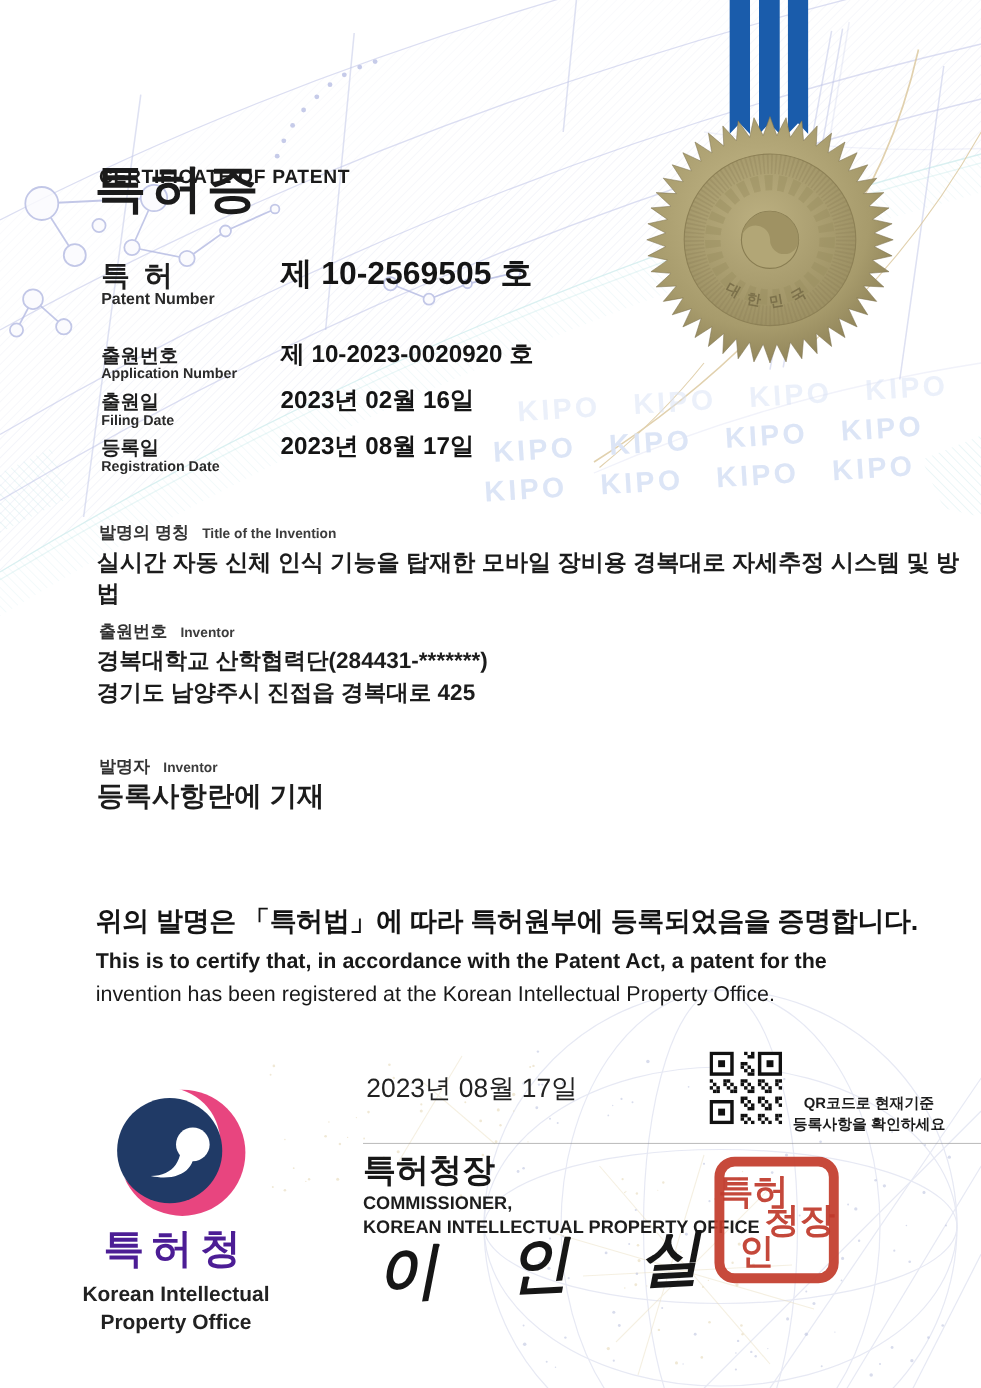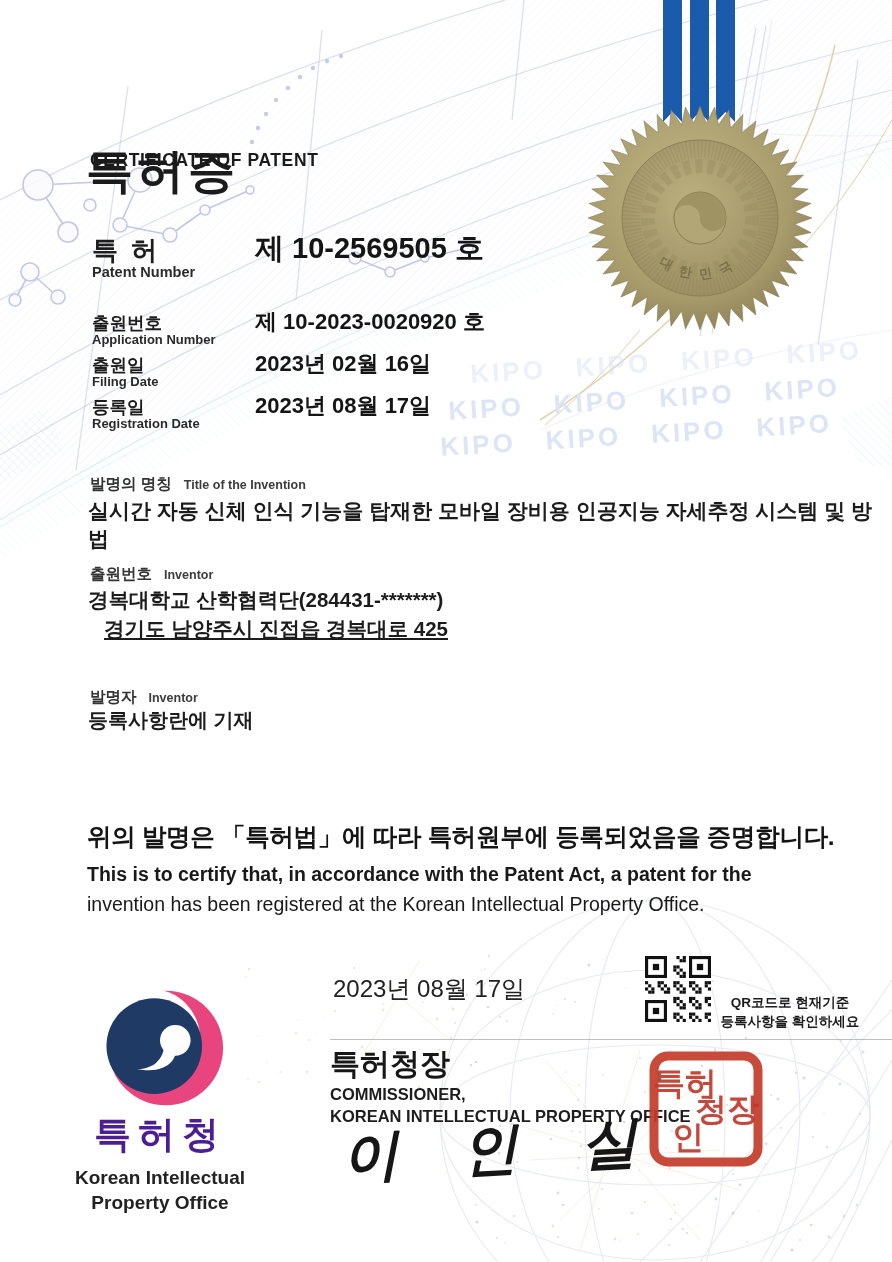--- a/index.html
+++ b/index.html
@@ -25,23 +25,23 @@
   .r4-ko{left:92px;top:395px;font-size:17.5px;}
   .r4-en{left:92px;top:416px;font-size:13px;}
   .r4-v {left:255px;top:391px;font-size:22px;}
   
   .s-label{font-size:15.5px;font-weight:600;color:#333;}
   .s-label .en{font-size:12.5px;font-weight:600;color:#3c3c3c;margin-left:12px;}
   .s1-l{left:90px;top:474px;}
   .s1-v{left:88px;top:497px;font-size:21px;font-weight:700;}
   .s2-l{left:90px;top:564px;}
   .s2-v1{left:88px;top:586px;font-size:20.5px;font-weight:700;}
-  .s2-v2{left:104px;top:615px;font-size:20.5px;font-weight:700;text-decoration:underline;}
+  .s2-v2{left:88px;top:615px;font-size:20.5px;font-weight:700;}
   .s3-l{left:90px;top:687px;}
-  .s3-v{left:88px;top:707px;font-size:20px;font-weight:700;}
+  .s3-v{left:88px;top:707px;font-size:25px;font-weight:700;}
   
   .st-ko{left:87px;top:820px;font-size:24.5px;font-weight:700;letter-spacing:-.3px;color:#141414;}
   .st-en1{left:87px;top:863px;font-size:19.5px;font-weight:700;color:#191919;}
   .st-en2{left:87px;top:893px;font-size:19.5px;font-weight:400;color:#191919;}
   
   .issue-date{left:333px;top:973px;font-size:24px;font-weight:500;color:#222;}
   .qr-caption{left:704px;top:993px;width:172px;text-align:center;font-size:13.5px;
               font-weight:700;line-height:19px;color:#1c1c1c;}
   .divider{left:330px;top:1039px;width:562px;height:1px;background:#8a8a8a;opacity:.55;}
   .signer-ko{left:330px;top:1044px;font-size:30px;font-weight:800;color:#171717;}
@@ -412,21 +412,21 @@
   <div class="abs f-label-en r3-en fg">Filing Date</div>
   <div class="abs f-value r3-v fg">2023년 02월 16일</div>
 
   <div class="abs f-label-ko r4-ko fg">등록일</div>
   <div class="abs f-label-en r4-en fg">Registration Date</div>
   <div class="abs f-value r4-v fg">2023년 08월 17일</div>
 
   <div class="abs s-label s1-l fg">
     <span>발명의 명칭</span><span class="en">Title of the Invention</span>
   </div>
-  <div class="abs s1-v fg">실시간 자동 신체 인식 기능을 탑재한 모바일 장비용 인공지능 자세추정 시스템 및 방법</div>
+  <div class="abs s1-v fg">실시간 자동 신체 인식 기능을 탑재한 모바일 장비용 경복대로 자세추정 시스템 및 방법</div>
 
   <div class="abs s-label s2-l fg">
     <span>출원번호</span><span class="en">Inventor</span>
   </div>
   <div class="abs s2-v1 fg">경복대학교 산학협력단(284431-*******)</div>
   <div class="abs s2-v2 fg">경기도 남양주시 진접읍 경복대로 425</div>
 
   <div class="abs s-label s3-l fg">
     <span>발명자</span><span class="en">Inventor</span>
   </div>

